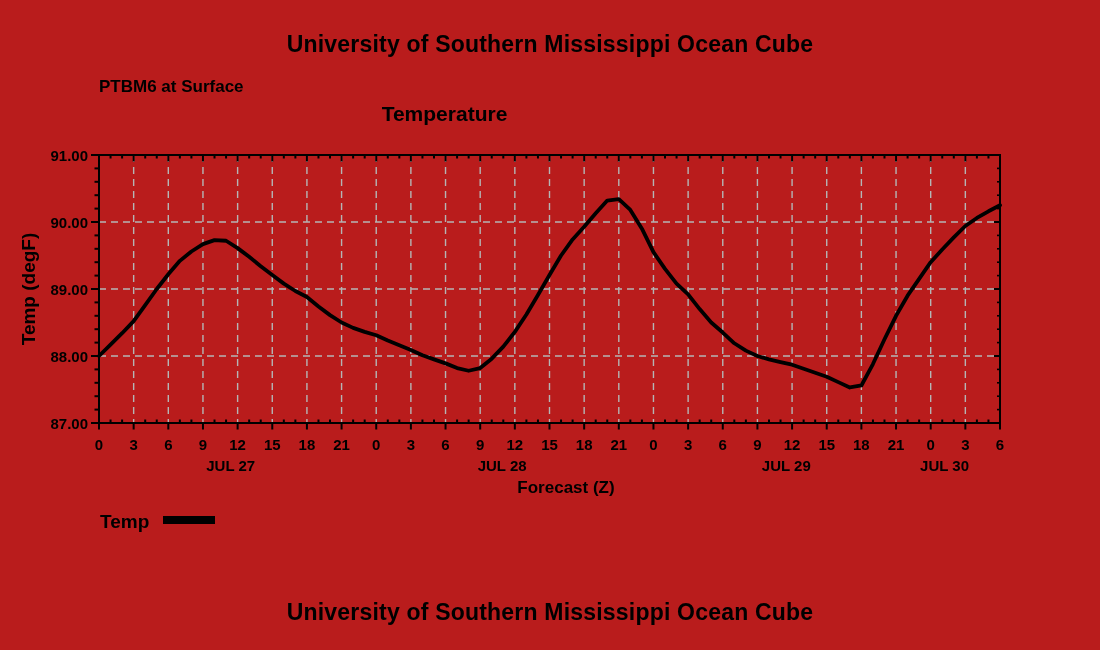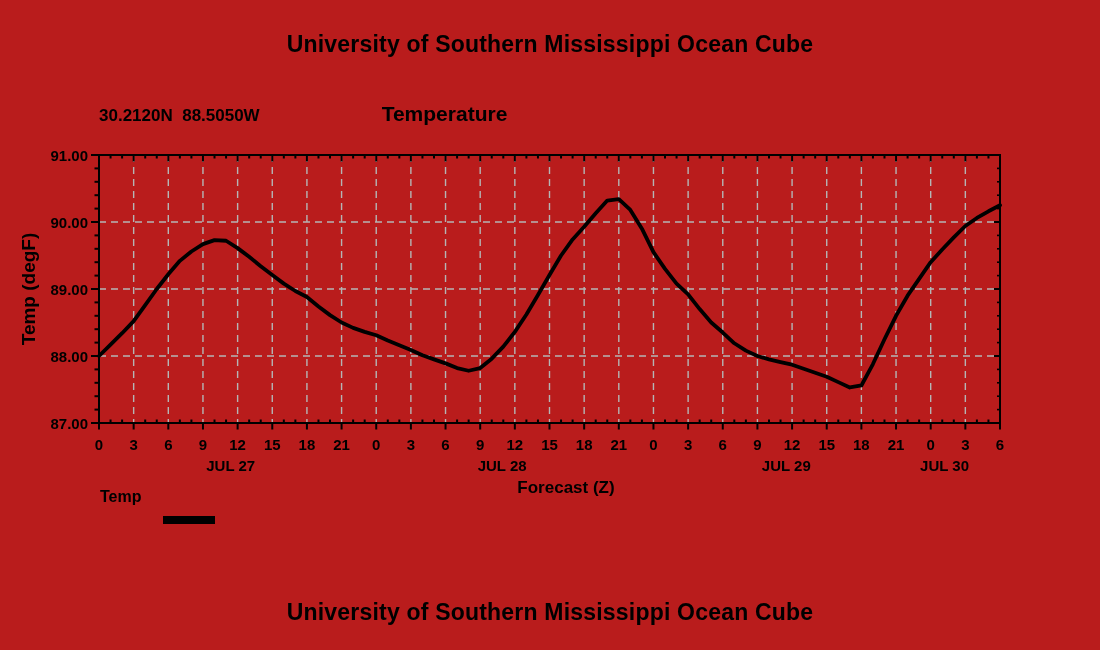--- a/index.html
+++ b/index.html
@@ -10,34 +10,34 @@
   }
   .canvas{position:relative;width:1100px;height:650px;background:#b91c1c;overflow:hidden;}
   .abs{position:absolute;color:#000;font-weight:bold;}
   .page-title{top:31px;left:0;width:1100px;text-align:center;font-size:23px;letter-spacing:0.2px;}
   .station1{top:77px;left:99px;font-size:17px;}
   .station2{top:106px;left:99px;font-size:17px;white-space:pre;}
   .chart-title{top:102px;left:0;width:889px;text-align:center;font-size:21px;}
   .fcst-time{top:107px;right:100px;font-size:17px;}
   .ylab{left:29px;top:289px;transform:translate(-50%,-50%) rotate(-90deg);font-size:19px;white-space:nowrap;}
   .xlab{top:478px;left:16px;width:1100px;text-align:center;font-size:17px;}
-  .legend-label{top:488px;left:100px;font-size:16px;}
+  .legend-label{top:511px;left:100px;font-size:19px;}
   .legend-swatch{top:516px;left:163px;width:52px;height:8px;background:#000;}
   .footer-title{top:599px;left:0;width:1100px;text-align:center;font-size:23px;letter-spacing:0.2px;}
   svg#plot-svg{position:absolute;left:0;top:0;width:1100px;height:650px;}
   svg text{font-family:"Liberation Sans",sans-serif;font-weight:bold;fill:#000;}
 </style>
 </head>
 <body>
 
 <div class="canvas">
 
   <div class="abs page-title">University of Southern Mississippi Ocean Cube</div>
 
-  <div class="abs station2">30.2120N  88.5050W</div>
+  <div class="abs station1">PTBM6 at Surface</div>
   <div class="abs chart-title">Temperature</div>
 
   <div class="abs ylab">Temp (degF)</div>
 
   <svg id="plot-svg" viewBox="0 0 1100 650" xmlns="http://www.w3.org/2000/svg">
       <line x1="133.65384615384616" y1="155" x2="133.65384615384616" y2="423" stroke="#b5b5b5" stroke-width="1.4" stroke-dasharray="7 5"></line>
       <line x1="168.30769230769232" y1="155" x2="168.30769230769232" y2="423" stroke="#b5b5b5" stroke-width="1.4" stroke-dasharray="7 5"></line>
       <line x1="202.96153846153845" y1="155" x2="202.96153846153845" y2="423" stroke="#b5b5b5" stroke-width="1.4" stroke-dasharray="7 5"></line>
       <line x1="237.6153846153846" y1="155" x2="237.6153846153846" y2="423" stroke="#b5b5b5" stroke-width="1.4" stroke-dasharray="7 5"></line>
       <line x1="272.2692307692308" y1="155" x2="272.2692307692308" y2="423" stroke="#b5b5b5" stroke-width="1.4" stroke-dasharray="7 5"></line>

